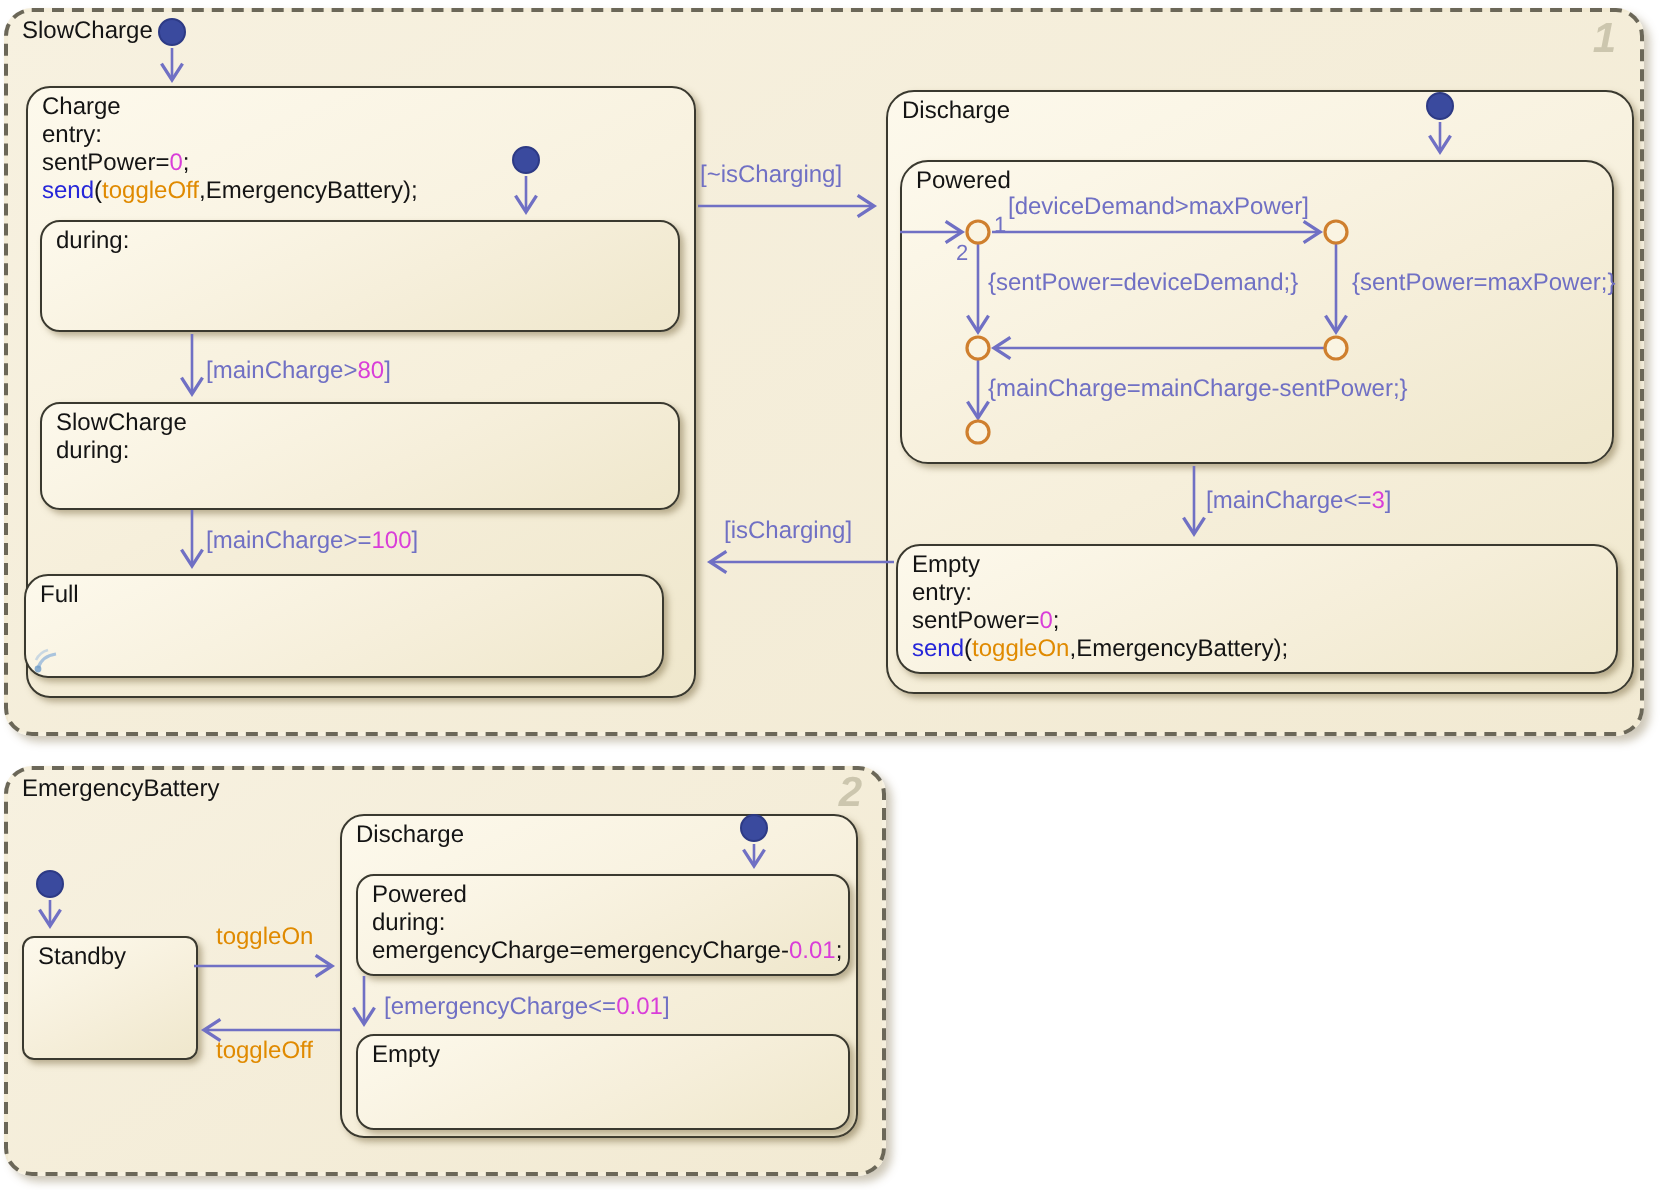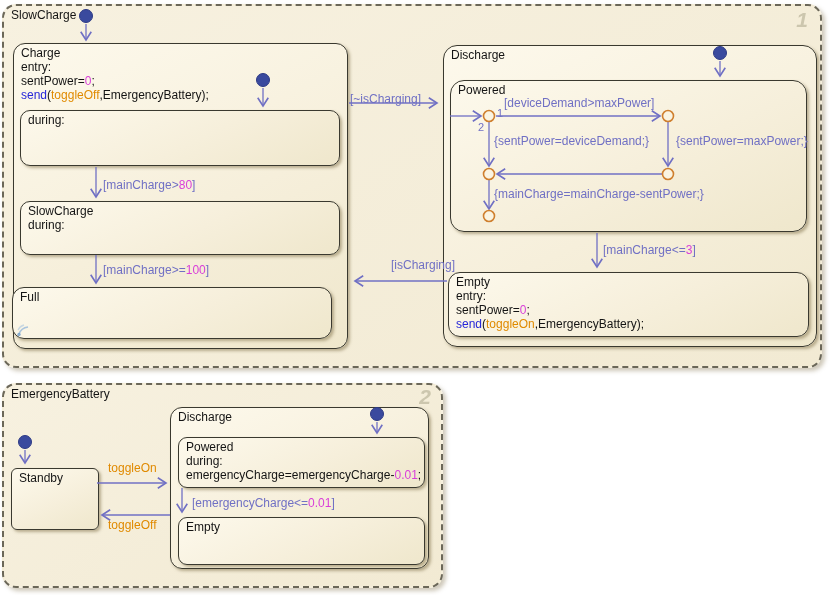--- a/index.html
+++ b/index.html
@@ -164,22 +164,22 @@
 
     <g fill="#faf4e2" stroke="#cf7f2e" stroke-width="1.6">
       <circle cx="489" cy="116" r="5.5"></circle>
       <circle cx="668" cy="116" r="5.5"></circle>
       <circle cx="489" cy="174" r="5.5"></circle>
       <circle cx="668" cy="174" r="5.5"></circle>
       <circle cx="489" cy="216" r="5.5"></circle>
     </g>
   </svg>
 
-  <span class="tl" style="left:350px;top:92px;">[~isCharging]</span>
-  <span class="tl" style="left:362px;top:258px;margin-left:29px;">[isCharging]</span>
+  <span class="tl" style="left:350px;top:80px;">[~isCharging]</span>
+  <span class="tl" style="left:362px;top:258px;">[isCharging]</span>
   <span class="tl" style="left:103px;top:178px;"><span>[mainCharge&gt;</span><span class="num">80</span><span>]</span></span>
   <span class="tl" style="left:103px;top:263px;"><span>[mainCharge&gt;=</span><span class="num">100</span><span>]</span></span>
   <span class="tl" style="left:603px;top:243px;"><span>[mainCharge&lt;=</span><span class="num">3</span><span>]</span></span>
   <span class="tl" style="left:504px;top:96px;">[deviceDemand&gt;maxPower]</span>
   <span class="ord" style="left:497px;top:107px;">1</span>
   <span class="ord" style="left:478px;top:121px;">2</span>
   <span class="tl" style="left:494px;top:134px;">{sentPower=deviceDemand;}</span>
   <span class="tl" style="left:676px;top:134px;">{sentPower=maxPower;}</span>
   <span class="tl" style="left:494px;top:187px;">{mainCharge=mainCharge-sentPower;}</span>
   <span class="tl ev" style="left:108px;top:461px;">toggleOn</span>

